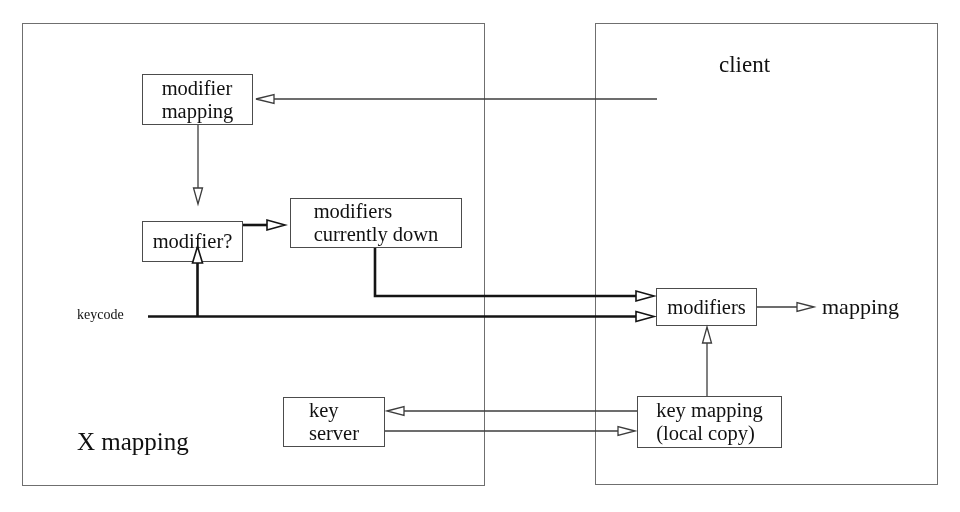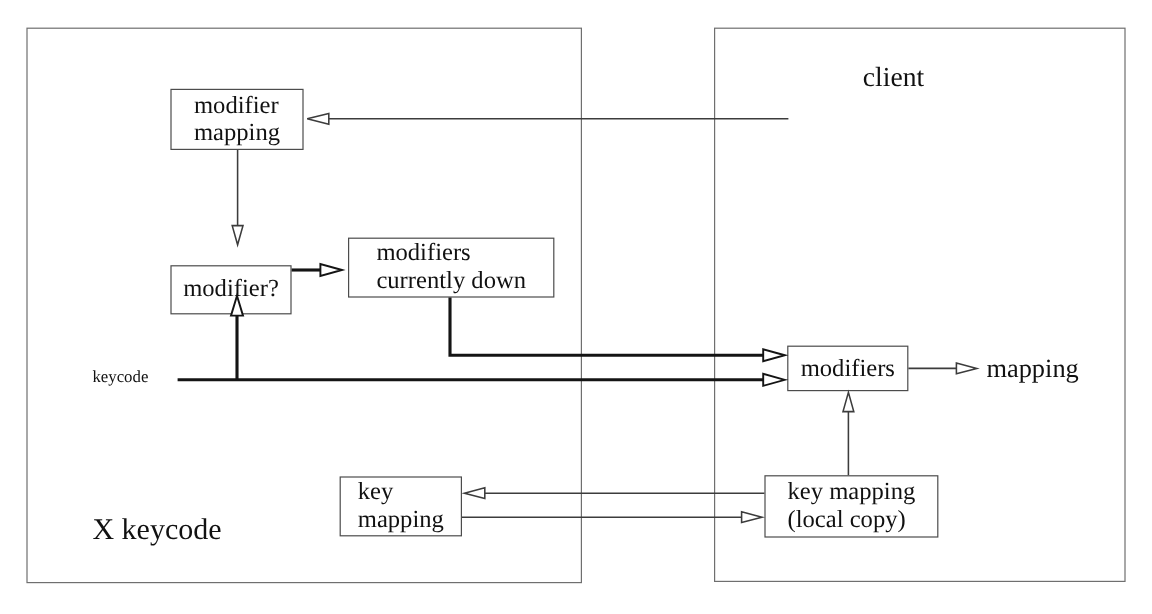--- a/index.html
+++ b/index.html
@@ -33,30 +33,30 @@
   .head-thin{fill:#ffffff;stroke:#3c3c3c;stroke-width:1.3;}
   .head-thick{fill:#ffffff;stroke:#141414;stroke-width:1.6;}
 </style>
 </head>
 <body>
 
 <div class="container-box" style="left:22px;top:23px;width:463px;height:463px;"></div>
 <div class="container-box" style="left:595px;top:23px;width:343px;height:462px;"></div>
 
 <div class="free-label" id="client-label">client</div>
-<div class="free-label" id="xserver-label">X keycode</div>
+<div class="free-label" id="xserver-label">X mapping</div>
 
 <div class="node" style="left:142px;top:74px;width:111px;height:51px;">modifier
 mapping</div>
 <div class="node" style="left:142px;top:205px;width:101px;height:41px;margin-top:16px;">modifier?</div>
 <div class="node" style="left:290px;top:198px;width:172px;height:50px;font-family:Liberation Serif, serif;">modifiers
 currently down</div>
 <div class="node" style="left:656px;top:288px;width:101px;height:38px;">modifiers</div>
 <div class="node" style="left:283px;top:397px;width:102px;height:50px;">key
-mapping</div>
+server</div>
 <div class="node" style="left:637px;top:396px;width:145px;height:52px;">key mapping
 (local copy)</div>
 
 <div class="free-label" id="keycode-label">keycode</div>
 <div class="free-label" id="keysym-label">mapping</div>
 
 <svg id="arrow-layer" viewBox="0 0 960 512" xmlns="http://www.w3.org/2000/svg">
 
   <g>
     <line class="thin" x1="657" y1="99" x2="273" y2="99"></line>

